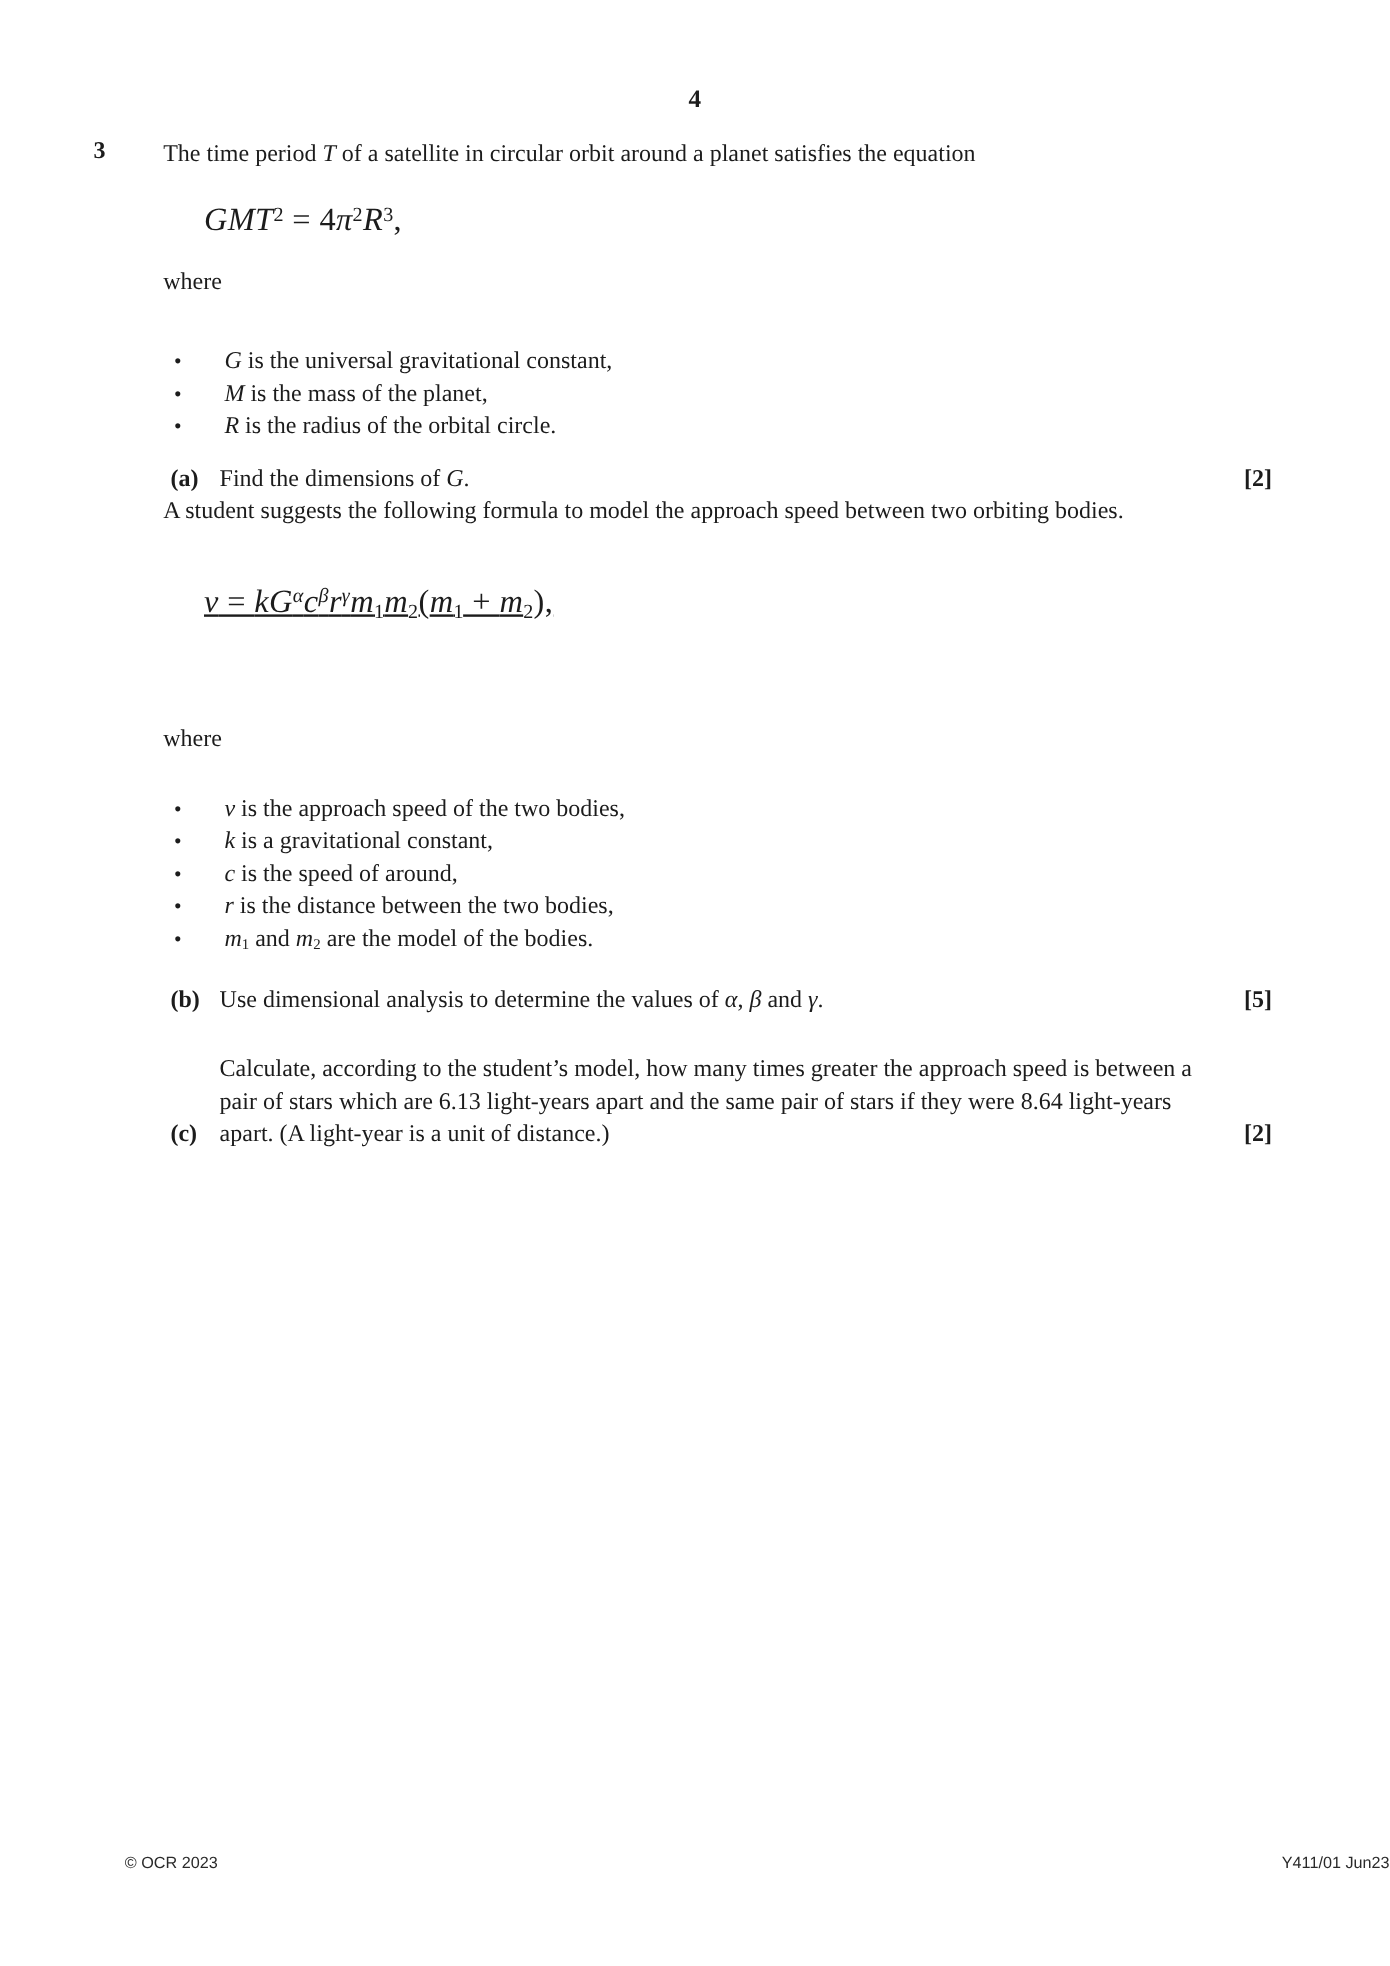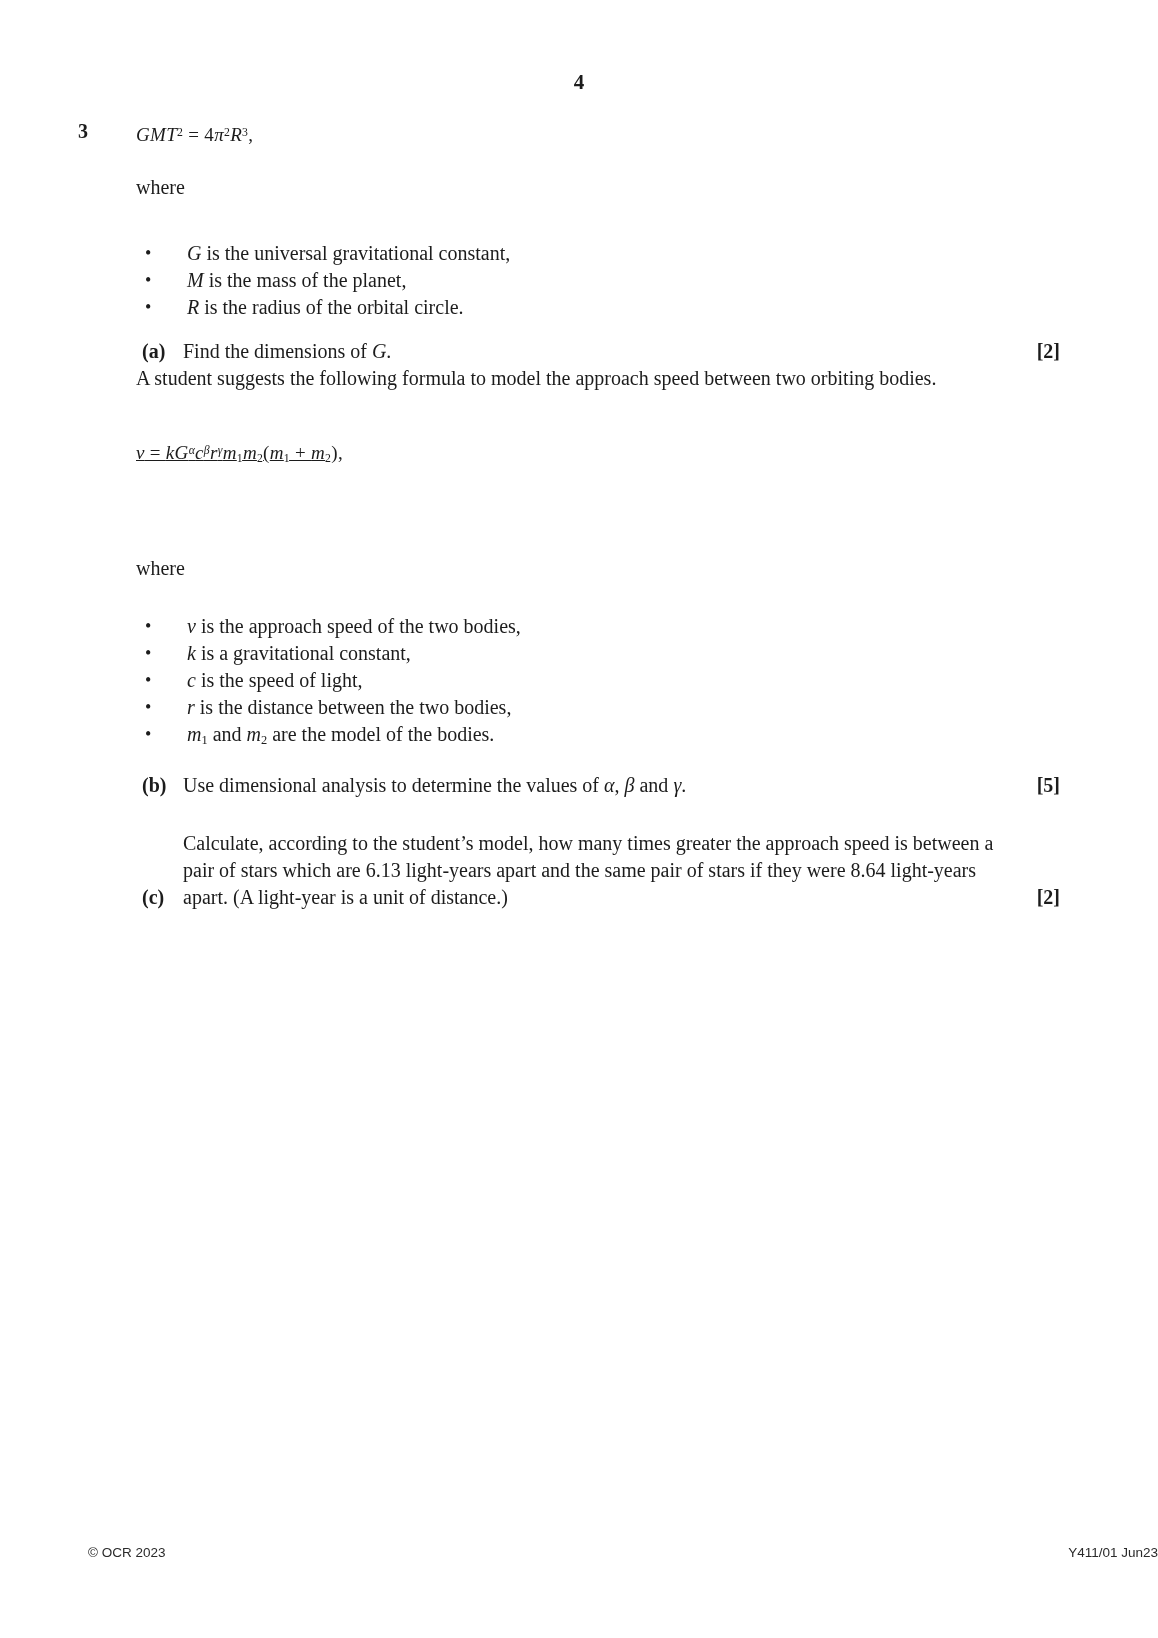--- a/index.html
+++ b/index.html
@@ -34,23 +34,24 @@
   .q-number {
     position: absolute;
     left: -58px;
     top: 0;
     font-weight: 700;
   }
   .intro {
     line-height: 27px;
   }
   .eq {
-    font-size: 19px;
+    font-size: 27px;
     line-height: 30px;
     letter-spacing: 0.3px;
+    margin-left: 34px;
   }
   .eq-1 { margin-top: 26px; }
   .eq-2 { margin-top: 46px; height: 34px; text-decoration: underline; }
   .where { margin-top: 24px; line-height: 27px; }
   .where-2 { margin-top: 83px; }
   sup, sub {
     font-size: 0.62em;
     line-height: 0;
     position: relative;
     vertical-align: baseline;
@@ -101,39 +102,40 @@
     position: absolute;
     top: 1545px;
     left: 0;
     width: 100%;
     font-family: "Liberation Sans", sans-serif;
     font-size: 13.5px;
     color: #2a2a2a;
   }
   .footer-copyright {
     position: absolute;
-    left: 88px;
+    left: 104px;
     top: 0;
     text-align: center;
   }
   .footer-reference {
     display: block;
     text-align: right;
   }
 </style>
 </head>
 <body>
 
 <div class="page">
 
   <div class="page-number">4</div>
 
   <div class="question">
     <span class="q-number">3</span>
 
+    <div class="intro"><span>The time period </span><span class="it">T</span><span> of a satellite in circular orbit around a planet satisfies the equation</span></div>
 
     <div class="eq eq-1"><span class="it">GMT</span><sup>2</sup><span> = 4</span><span class="it">π</span><sup>2</sup><span class="it">R</span><sup>3</sup><span>,</span></div>
 
     <div class="where">where</div>
 
     <div class="bullet-list">
       <div class="bullet-row">
         <span class="bullet-dot">•</span>
         <span class="bullet-text"><span class="it">G</span><span> is the universal gravitational constant,</span></span>
       </div>
@@ -163,21 +165,21 @@
       <div class="bullet-row">
         <span class="bullet-dot">•</span>
         <span class="bullet-text"><span class="it">v</span><span> is the approach speed of the two bodies,</span></span>
       </div>
       <div class="bullet-row">
         <span class="bullet-dot">•</span>
         <span class="bullet-text"><span class="it">k</span><span> is a gravitational constant,</span></span>
       </div>
       <div class="bullet-row">
         <span class="bullet-dot">•</span>
-        <span class="bullet-text"><span class="it">c</span><span> is the speed of light,</span></span>
+        <span class="bullet-text"><span class="it">c</span><span> is the speed of around,</span></span>
       </div>
       <div class="bullet-row">
         <span class="bullet-dot">•</span>
         <span class="bullet-text"><span class="it">r</span><span> is the distance between the two bodies,</span></span>
       </div>
       <div class="bullet-row">
         <span class="bullet-dot">•</span>
         <span class="bullet-text"><span class="it">m</span><sub>1</sub><span> and </span><span class="it">m</span><sub>2</sub><span> are the model of the bodies.</span></span>
       </div>
     </div>

